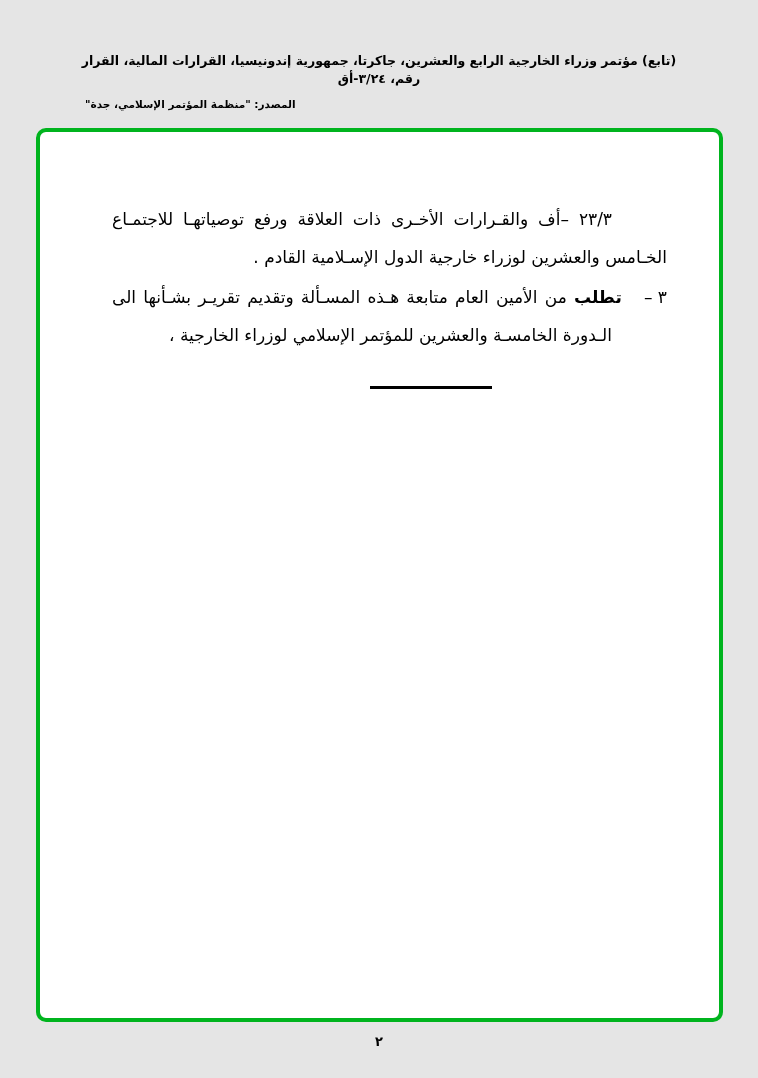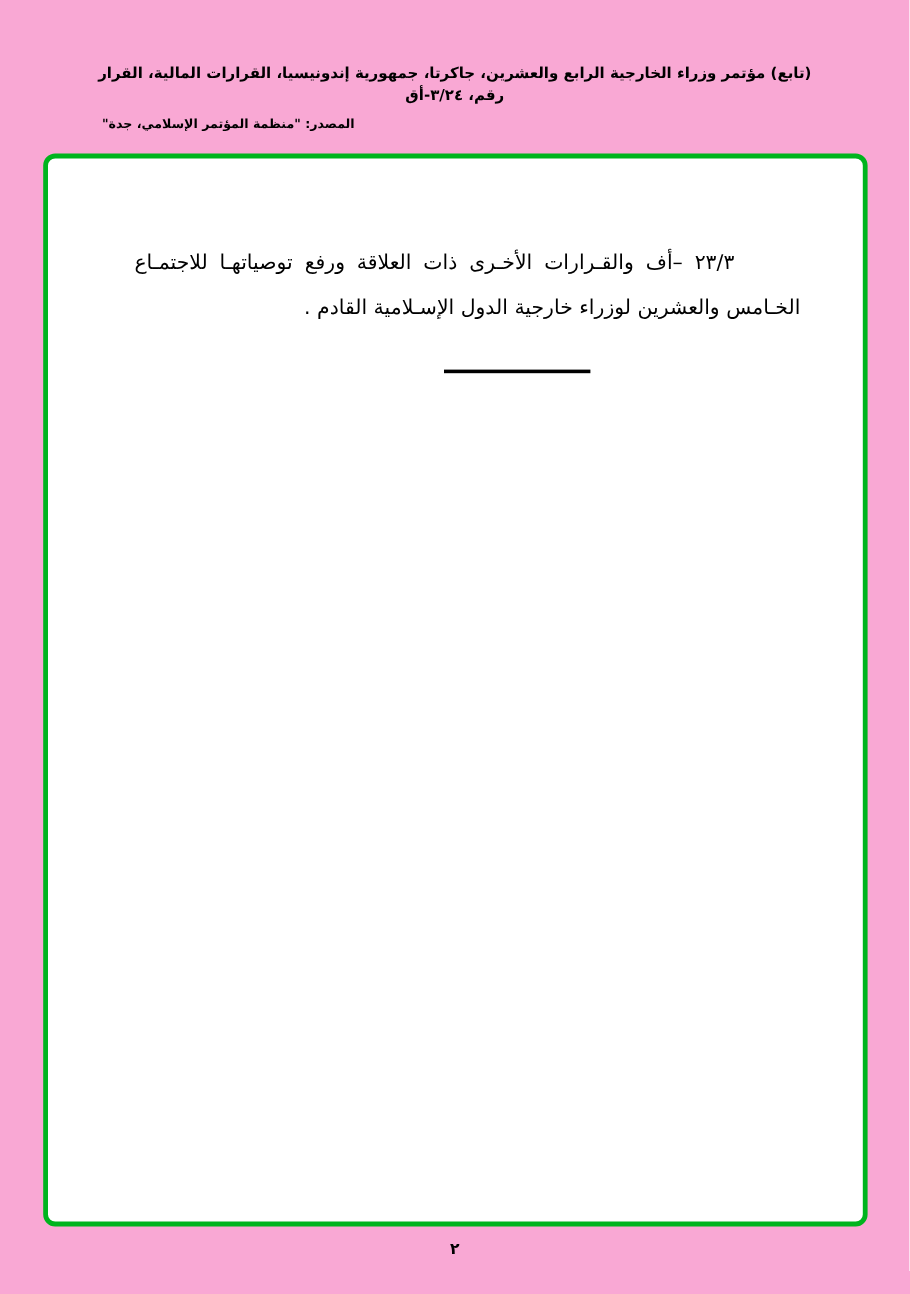--- a/index.html
+++ b/index.html
@@ -5,21 +5,21 @@
   html, body {
     margin: 0;
     padding: 0;
     background: #ffffff;
     font-family: "DejaVu Sans", sans-serif;
   }
   .page {
     position: relative;
     width: 758px;
     height: 1078px;
-    background: #f9a8d4;
+    background: #e5e5e5;
     overflow: hidden;
   }
 
   
   .doc-header {
     position: absolute;
     top: 52px;
     left: 0;
     width: 758px;
     direction: rtl;
@@ -111,20 +111,25 @@
     <div class="header-line1">(تابع) مؤتمر وزراء الخارجية الرابع والعشرين، جاكرتا، جمهورية إندونيسيا، القرارات المالية، القرار رقم، ٣/٢٤-أق</div>
     <div class="header-line2">المصدر:  "منظمة المؤتمر الإسلامي، جدة"</div>
   </div>
 
   <div class="content-frame">
     <div class="frame-inner">
 
       <p class="para-cont">٢٣/٣ –أف والقـرارات الأخـرى ذات العلاقة ورفع توصياتهـا للاجتمـاع الخـامس والعشرين لوزراء خارجية الدول الإسـلامية القادم .</p>
 
 
+      <p class="list-item">
+        <span class="item-number">٣ –</span>
+        <span class="bold">تطلب</span>
+        <span>من الأمين العام متابعة هـذه المسـألة وتقديم تقريـر بشـأنها الى الـدورة الخامسـة والعشرين للمؤتمر الإسلامي لوزراء الخارجية ،</span>
+      </p>
 
       <div class="section-divider"></div>
 
     </div>
   </div>
 
   <div class="page-footer">٢</div>
 
 </div>
 

